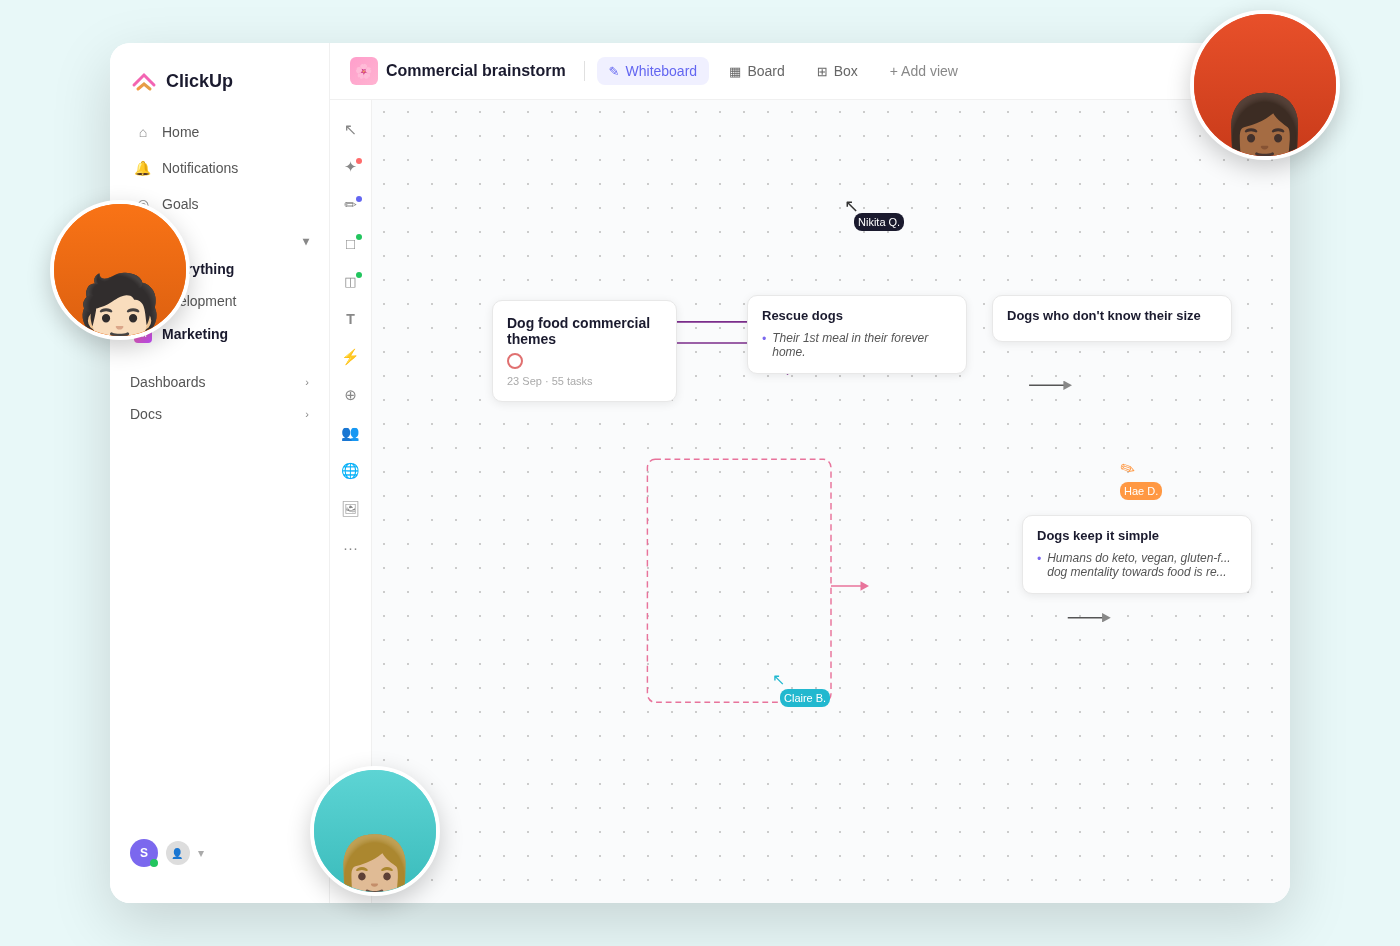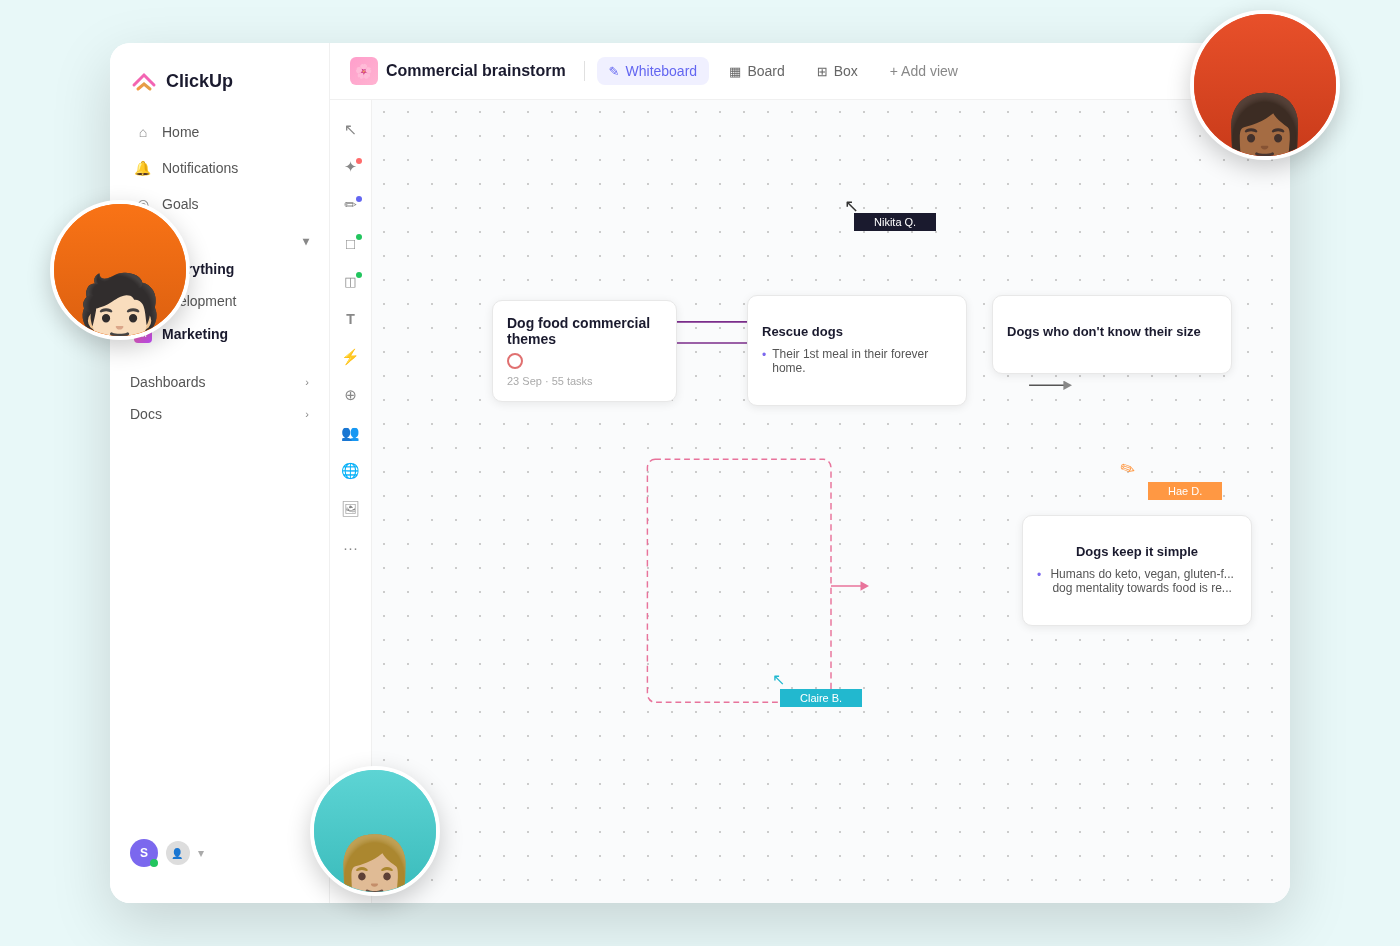--- a/index.html
+++ b/index.html
@@ -323,36 +323,37 @@
       width: 100%;
       height: 100%;
     }
 
     
     .wb-card {
       position: absolute;
       background: white;
       border: 1px solid #e8e8e8;
       border-radius: 10px;
-      padding: 28px 14px;
+      padding: 12px 14px;
       box-shadow: 0 2px 8px rgba(0,0,0,0.08);
       min-width: 180px;
       max-width: 260px;
     }
 
     .wb-card h3 {
       font-size: 13px;
       font-weight: 600;
       color: #1a1a2e;
       margin-bottom: 6px;
     }
 
     .wb-card ul {
       list-style: none;
       padding: 0;
+      font-style: italic;
     }
 
     .wb-card ul li {
       font-size: 12px;
       color: #555;
       padding: 2px 0;
       display: flex;
       align-items: flex-start;
       gap: 6px;
     }
@@ -394,22 +395,22 @@
       margin-right: 6px;
       vertical-align: middle;
     }
 
     
     .cursor-label {
       position: absolute;
       background: #1a1a2e;
       color: white;
       font-size: 11px;
-      padding: 3px 20px;
-      border-radius: 0;
+      padding: 3px 4px;
+      border-radius: 8px;
       white-space: nowrap;
     }
 
     .cursor-label.orange {
       background: #ff9843;
     }
 
     .cursor-label.teal {
       background: #22b8cf;
     }
@@ -639,37 +640,37 @@
                 <span>Their 1st meal in their forever home.</span>
               </li>
             </ul>
           </div>
 
           <div class="wb-card" style="left: 620px; top: 195px; width: 240px;">
             <h3>Dogs who don't know their size</h3>
           </div>
 
 
-          <div class="wb-card" style="left: 650px; top: 415px; width: 230px; text-align: center;">
+          <div class="wb-card" style="left: 650px; top: 415px; width: 230px;">
             <h3>Dogs keep it simple</h3>
             <ul>
               <li>
                 <span>Humans do keto, vegan, gluten-f... dog mentality towards food is re...</span>
               </li>
             </ul>
           </div>
 
           <div style="position:absolute; left: 472px; top: 95px;">
             <span style="font-size:18px;color:#333;">↖</span>
             <div class="cursor-label" style="margin-top:-4px; margin-left:10px;">Nikita Q.</div>
           </div>
 
           <div style="position:absolute; left: 748px; top: 358px;">
             <span style="font-size:18px;color:#ff9843;transform:rotate(20deg);display:inline-block;">✏</span>
-            <div class="cursor-label orange" style="margin-top:2px;margin-left:28px;">Hae D.</div>
+            <div class="cursor-label orange" style="margin-top:2px;">Hae D.</div>
           </div>
 
           <div style="position:absolute; left: 400px; top: 570px;">
             <span style="font-size:16px;color:#22b8cf;">↖</span>
             <div class="cursor-label teal" style="margin-left:8px;">Claire B.</div>
           </div>
 
         </div>
       </div>
     </div>

